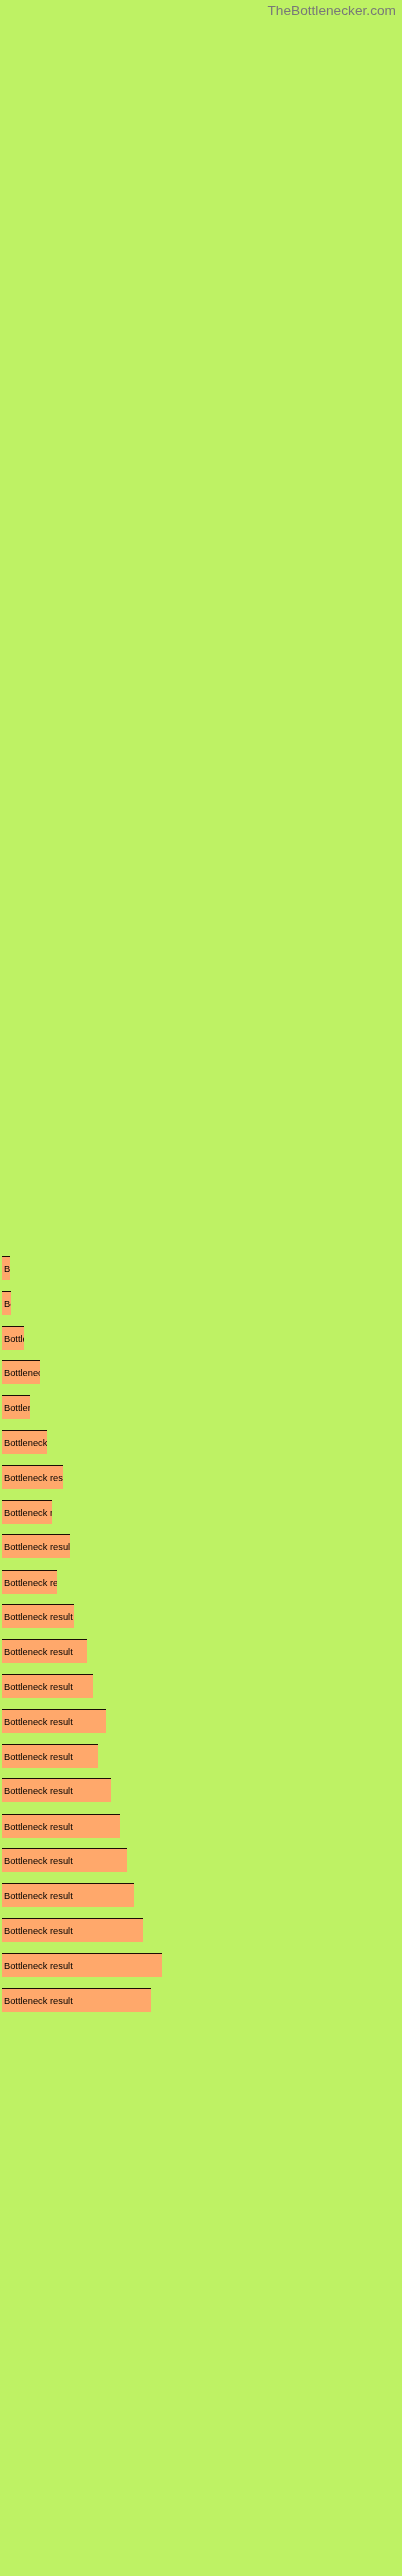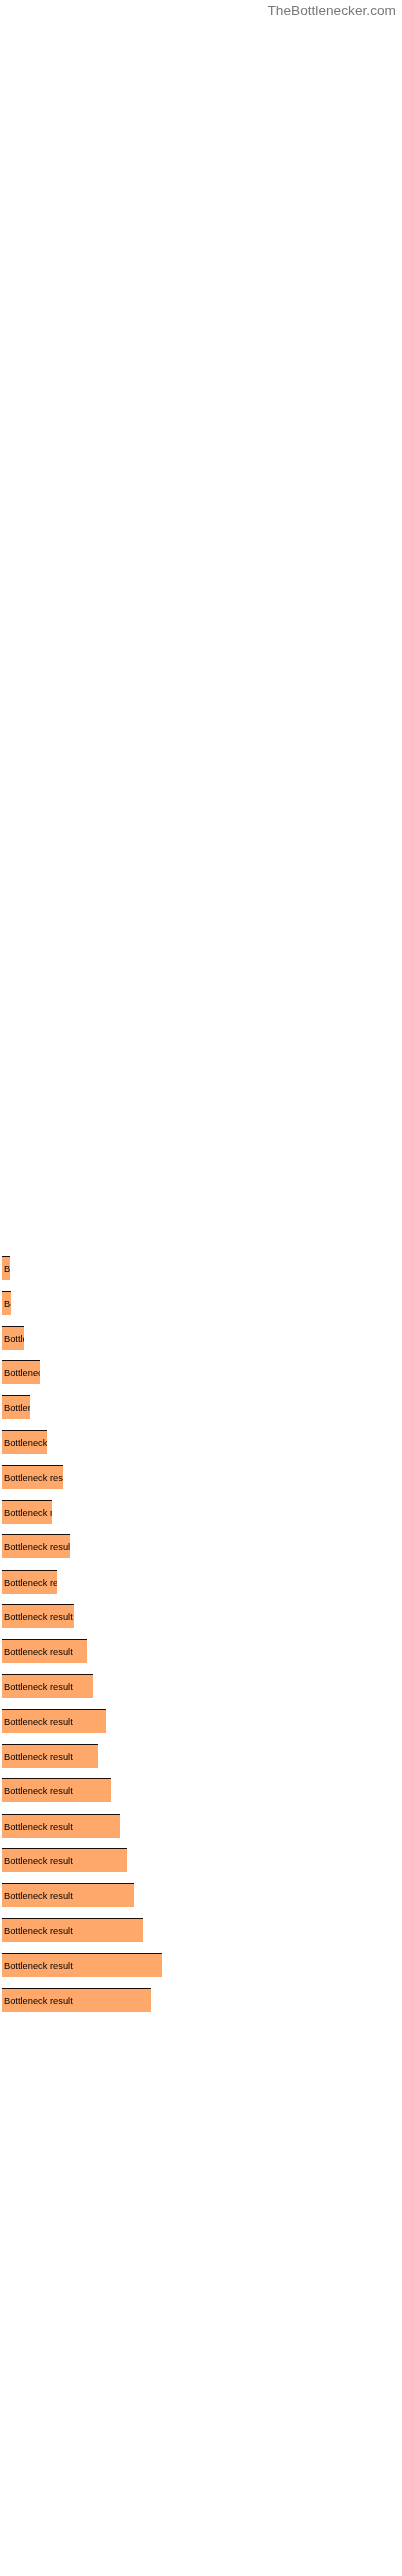--- a/index.html
+++ b/index.html
@@ -15,21 +15,21 @@
     overflow: hidden;
     font-family: "Liberation Sans", sans-serif;
     background: #000000;
   }
   #page-root {
     position: absolute;
     left: 0;
     top: 0;
     width: 403px;
     height: 2576px;
-    background: #ffffff;
+    background: #bef264;
   }
   .site-header {
     position: absolute;
     left: 0;
     top: 3.2px;
     width: 396px;
     text-align: right;
     color: #787878;
     font-family: "Liberation Sans", sans-serif;
     font-size: 13.7px;

